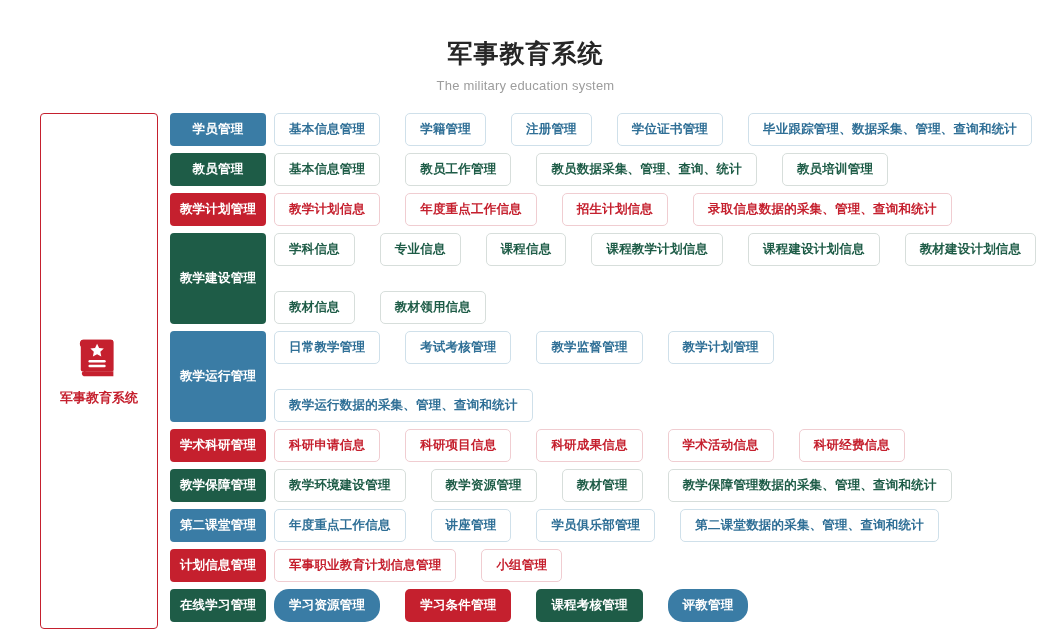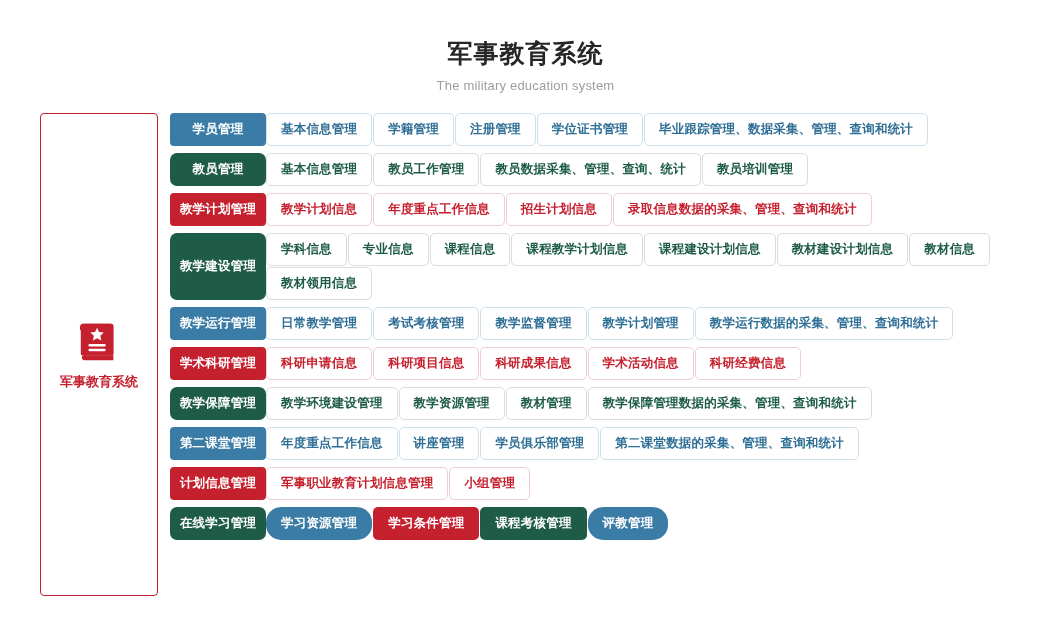--- a/index.html
+++ b/index.html
@@ -87,29 +87,29 @@
     font-size: 12.5px;
     font-weight: bold;
     display: flex;
     align-items: center;
     justify-content: center;
     padding: 7px 4px;
     white-space: nowrap;
     letter-spacing: 0.2px;
   }
   .cat.blue  { background: #3a7ca5; }
-  .cat.green { background: #1e5c47; border-radius: 7px; }
+  .cat.green { background: #1e5c47; }
   .cat.red   { background: #c5202e; }
 
   .items {
     display: flex;
     flex-wrap: wrap;
     align-content: flex-start;
-    margin-left: 0;
-    gap: 1px;
+    margin-left: 8px;
+    gap: 25px;
   }
   .chip {
     border-radius: 5px;
     border: 1px solid #d9d9d9;
     background: #ffffff;
     font-size: 12.5px;
     font-weight: bold;
     padding: 7px 14px;
     white-space: nowrap;
     display: flex;

